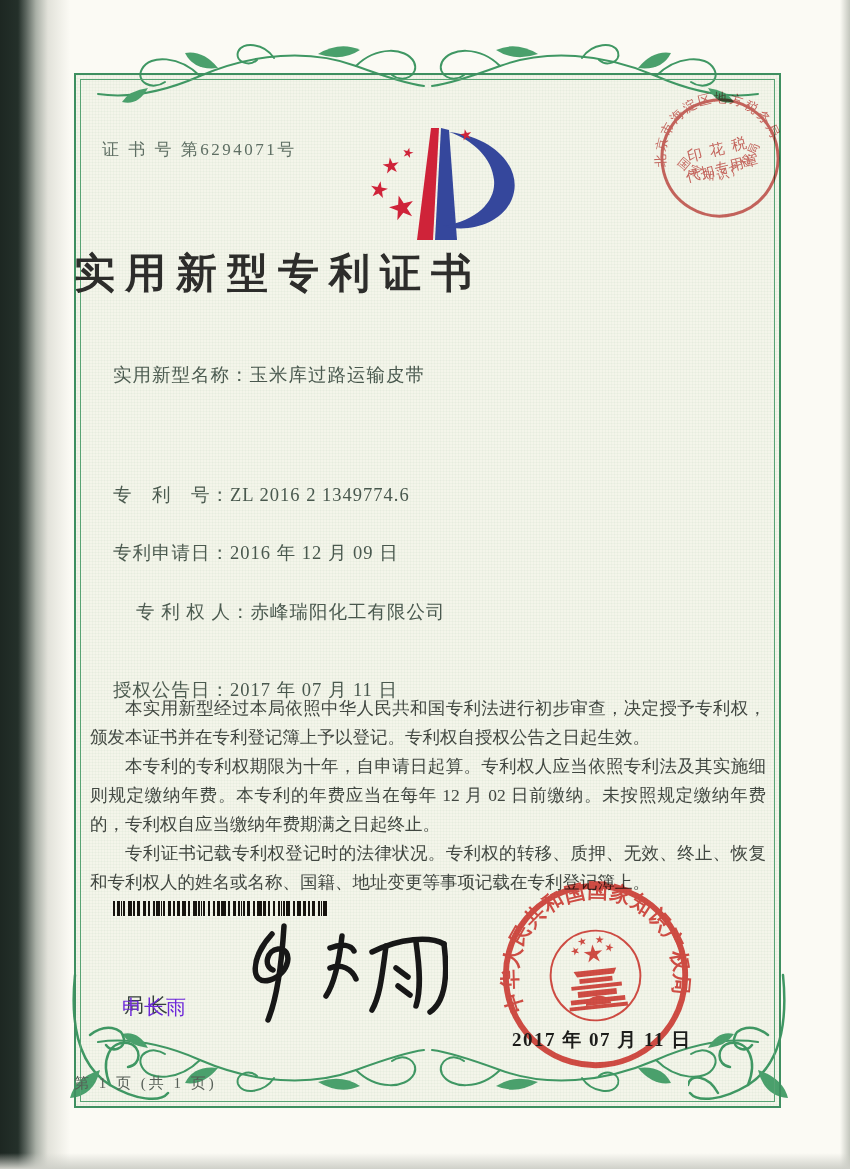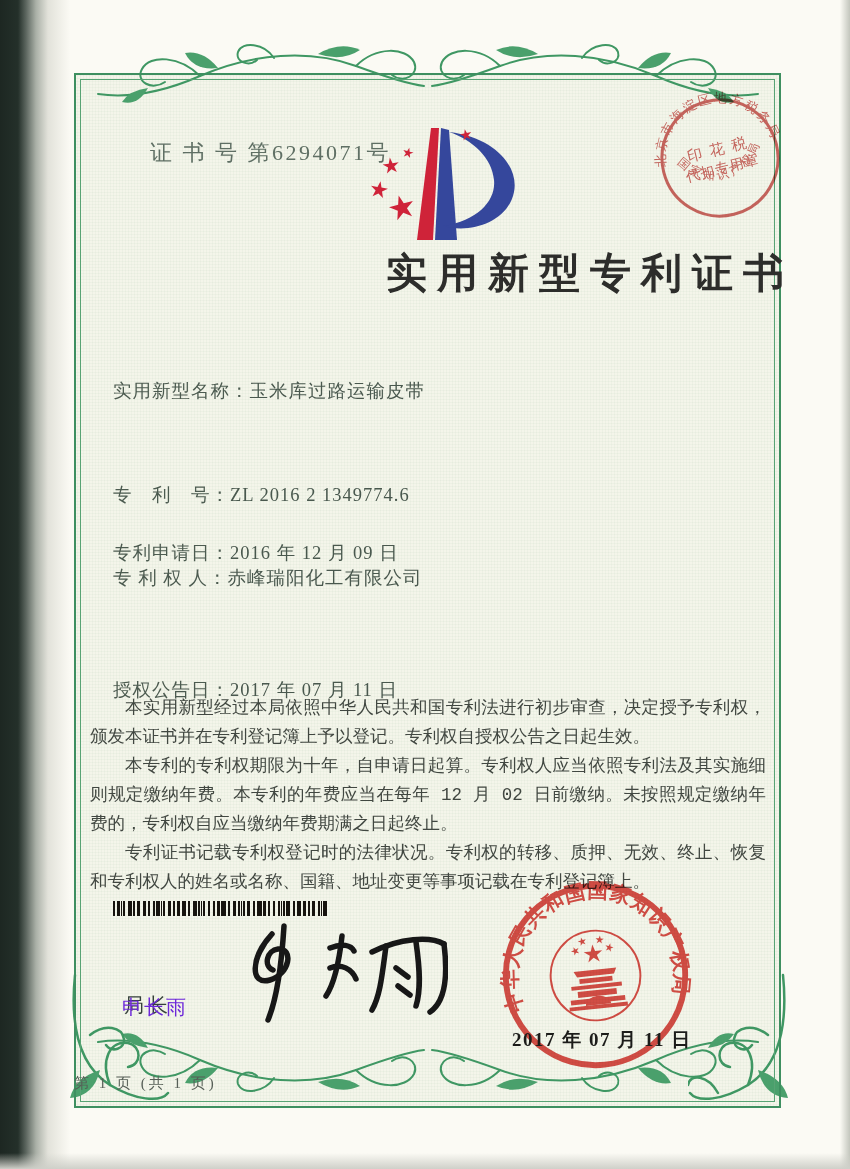--- a/index.html
+++ b/index.html
@@ -9,29 +9,29 @@
     background:linear-gradient(to right,#1d2722 0px,#24302a 18px,#5c665f 26px,#aab0a7 36px,#e2e2da 48px,rgba(251,250,244,0) 70px);}
   .scan-right{position:absolute;right:0;top:0;bottom:0;width:10px;background:linear-gradient(to left,#c3c6bd,rgba(251,250,244,0));}
   .scan-bottom{position:absolute;left:0;right:0;bottom:0;height:16px;background:linear-gradient(to top,#cfd0c9,rgba(251,250,244,0));}
   
   .cert-bg{position:absolute;left:74px;top:73px;width:707px;height:1035px;background:#f4f5ea;
     background-image:repeating-linear-gradient(0deg,rgba(110,160,120,.05) 0 1px,transparent 1px 3px),
                      repeating-linear-gradient(90deg,rgba(110,160,120,.05) 0 1px,transparent 1px 3px);}
   .border-outer{position:absolute;left:74px;top:73px;width:703px;height:1031px;border:2px solid #3e8f60;}
   .border-inner{position:absolute;left:80px;top:79px;width:693px;height:1021px;border:1px solid #58a374;}
   .ornament{position:absolute;color:#3f9763;}
-  .cert-no{position:absolute;left:102px;top:138px;font-size:22px;letter-spacing:2.5px;color:#5f6f64;margin-left:48px;}
+  .cert-no{position:absolute;left:102px;top:138px;font-size:17px;letter-spacing:2.5px;color:#5f6f64;}
   .logo{position:absolute;left:345px;top:126px;}
-  .title{position:absolute;left:74px;top:246px;width:707px;text-align:right;font-size:41px;font-weight:700;
-    color:#2d2d2b;letter-spacing:10px;padding-left:13px;}
+  .title{position:absolute;left:74px;top:246px;width:707px;text-align:left;font-size:41px;font-weight:700;
+    color:#2d2d2b;letter-spacing:10px;}
   .field{position:absolute;left:113px;font-size:18.5px;color:#4c5b50;letter-spacing:1px;white-space:nowrap;}
   .field .val{color:#49584e;}
   .paras{position:absolute;left:90px;top:694px;width:676px;font-size:17.5px;line-height:29px;color:#414741;
     text-align:justify;}
-  .paras p{margin:0;text-indent:2em;font-family:Liberation Mono, monospace;}
+  .paras p{margin:0;text-indent:2em;}
   .barcode{position:absolute;left:113px;top:901px;width:214px;height:15px;
     background:
       repeating-linear-gradient(90deg,#17140f 0 2px,transparent 2px 5px),
       repeating-linear-gradient(90deg,#17140f 0 1px,transparent 1px 8px),
       repeating-linear-gradient(90deg,transparent 0 4px,#17140f 4px 6px,transparent 6px 13px);}
   .sig-title{position:absolute;left:124px;top:960px;font-size:20px;color:#35403a;letter-spacing:4px;margin-top:32px;}
   .sig-name{position:absolute;left:122px;top:994px;font-size:20px;color:#6d28d9;letter-spacing:2px;}
   .signature{position:absolute;left:238px;top:918px;}
   .tax-stamp{position:absolute;left:650px;top:88px;opacity:.88;mix-blend-mode:multiply;}
   .seal{position:absolute;left:498px;top:878px;opacity:.92;mix-blend-mode:multiply;}
@@ -119,30 +119,30 @@
       <text font-size="12" letter-spacing="3" font-family="Liberation Serif,serif">
         <textPath href="#taxBot" startOffset="50%" text-anchor="middle">国家知识产权局</textPath>
       </text>
       <text x="0" y="-4" text-anchor="middle" font-size="15" letter-spacing="2">印 花 税</text>
       <text x="0" y="15" text-anchor="middle" font-size="14" letter-spacing="1">代扣专用章</text>
     </g>
   </svg>
 
   <div class="title">实用新型专利证书</div>
 
-  <div class="field" style="top:362px;margin-top:16px;">
+  <div class="field" style="top:362px;">
     <span>实用新型名称：</span><span class="val">玉米库过路运输皮带</span>
   </div>
   <div class="field" style="top:482px;">
     <span>专　利　号：</span><span class="val">ZL 2016 2 1349774.6</span>
   </div>
   <div class="field" style="top:540px;">
     <span>专利申请日：</span><span class="val">2016 年 12 月 09 日</span>
   </div>
-  <div class="field" style="top:565px;">
+  <div class="field" style="top:599px;margin-left:23px;">
     <span>专 利 权 人：</span><span class="val">赤峰瑞阳化工有限公司</span>
   </div>
   <div class="field" style="top:645px;margin-top:32px;">
     <span>授权公告日：</span><span class="val">2017 年 07 月 11 日</span>
   </div>
 
   <div class="paras">
     <p>本实用新型经过本局依照中华人民共和国专利法进行初步审查，决定授予专利权，颁发本证书并在专利登记簿上予以登记。专利权自授权公告之日起生效。</p>
     <p>本专利的专利权期限为十年，自申请日起算。专利权人应当依照专利法及其实施细则规定缴纳年费。本专利的年费应当在每年 12 月 02 日前缴纳。未按照规定缴纳年费的，专利权自应当缴纳年费期满之日起终止。</p>
     <p>专利证书记载专利权登记时的法律状况。专利权的转移、质押、无效、终止、恢复和专利权人的姓名或名称、国籍、地址变更等事项记载在专利登记簿上。</p>

